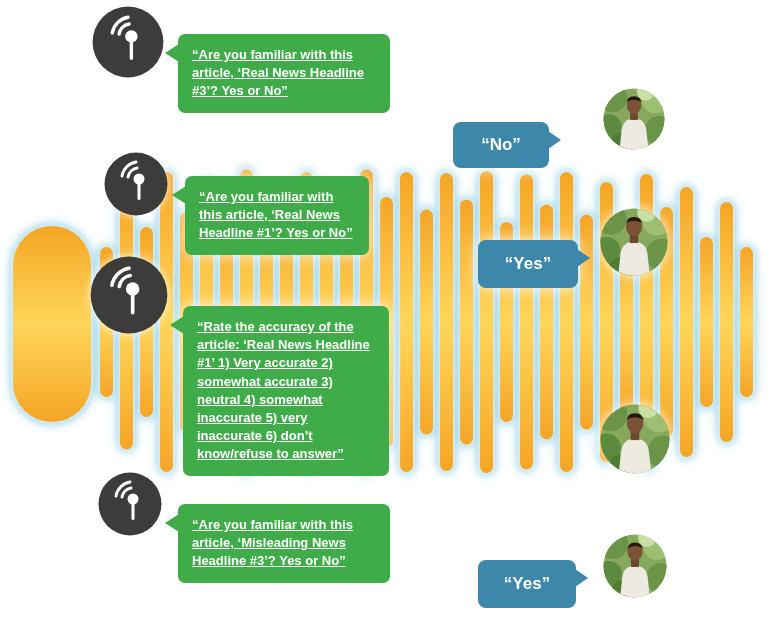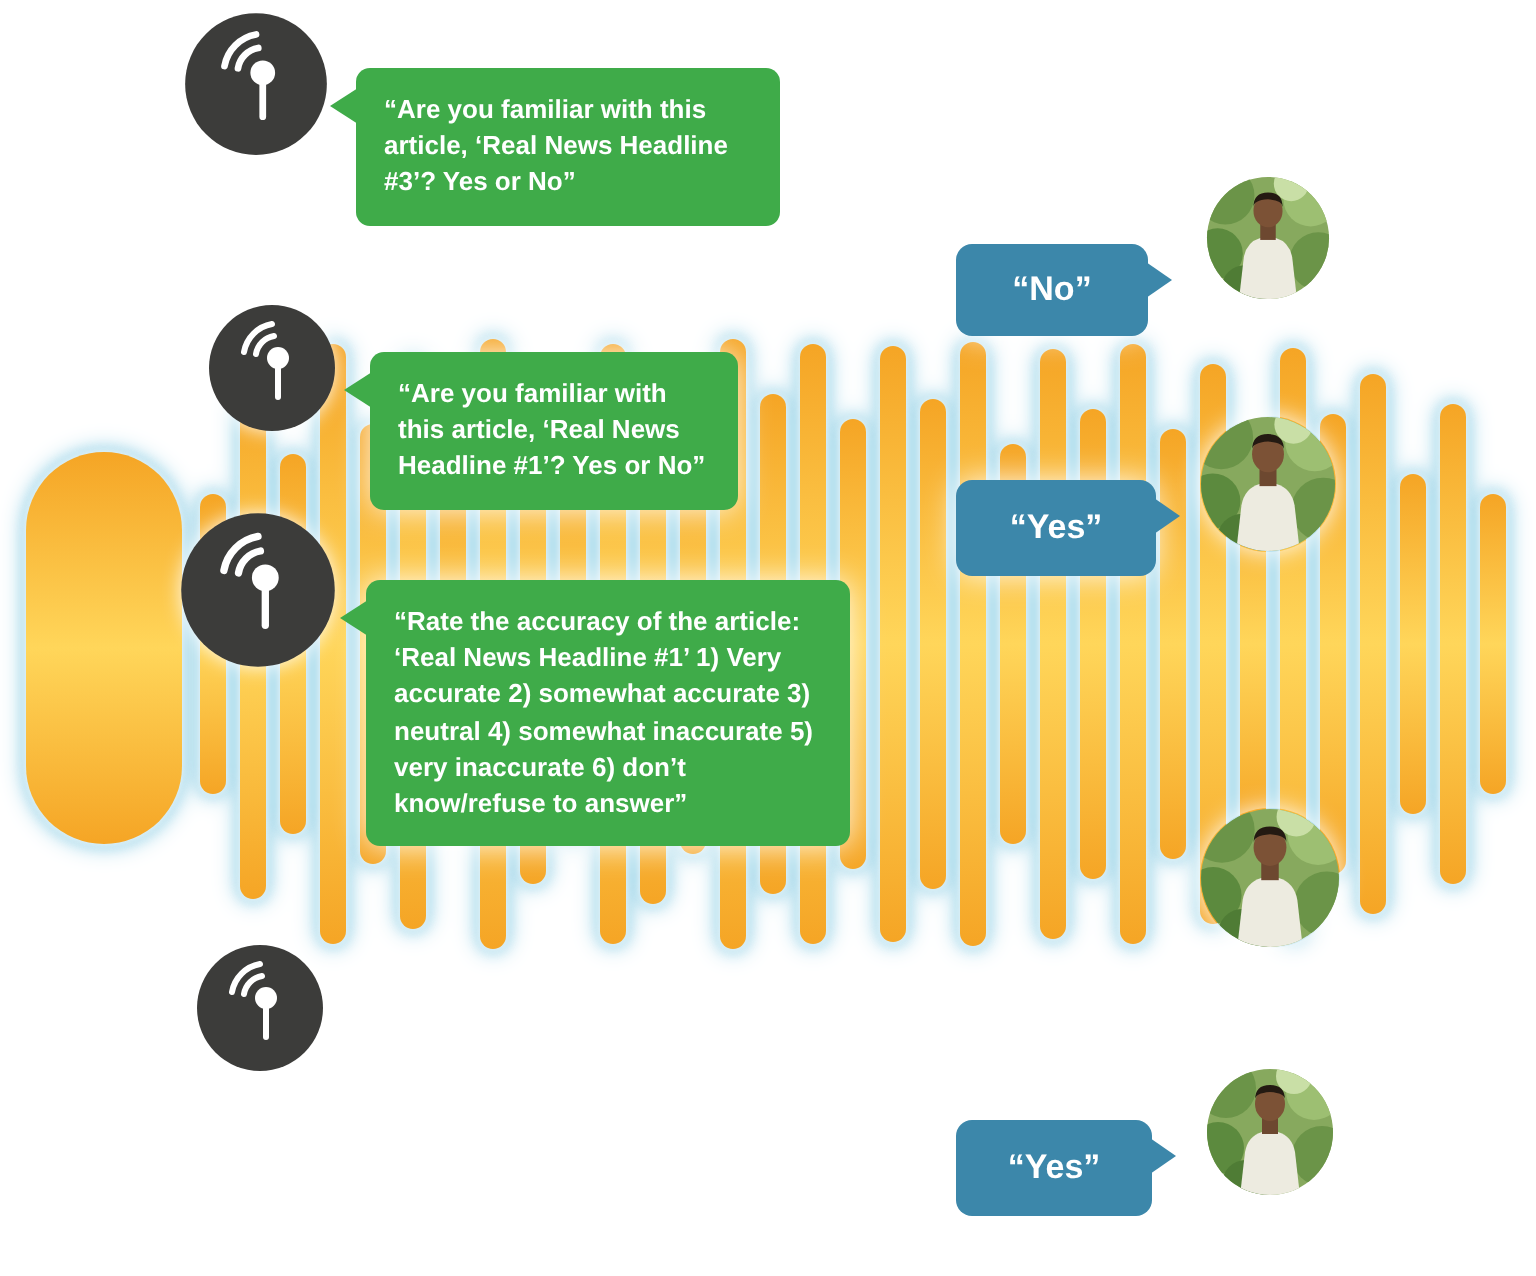--- a/index.html
+++ b/index.html
@@ -17,21 +17,21 @@
     font-family:"Liberation Sans",sans-serif;
   }
   .stage{position:absolute;inset:0}
   #wave-svg{
     position:absolute;inset:0;
     filter:drop-shadow(0 0 2px #ffffff) drop-shadow(0 0 3px var(--wave-glow)) drop-shadow(0 0 5px var(--wave-glow));
   }
   .bubble{position:absolute;color:var(--bubble-text);font-weight:bold;z-index:3}
   .bot-bubble{
     background:var(--bot-bubble);border-radius:7px;padding:12px 14px;
-    font-size:13px;line-height:1.4;box-shadow:0 0 16px rgba(255,255,255,.9);
+    font-size:13px;line-height:1.4;box-shadow:0 0 16px rgba(255,255,255,.9);text-decoration:underline;
   }
   .bot-bubble::before{
     content:"";position:absolute;left:-13px;top:10px;
     border:9px solid transparent;border-right:14px solid var(--bot-bubble);border-left:0;
   }
   .user-bubble{
     background:var(--user-bubble);border-radius:8px;
     display:flex;align-items:center;justify-content:center;text-align:center;
     line-height:1.2;box-shadow:0 0 16px rgba(255,255,255,.9);
   }
@@ -124,21 +124,21 @@
 
   <div class="bot-icon" style="left:92px;top:6px;width:72px;height:72px">
     <svg viewBox="0 0 64 64" width="72" height="72">
         <use href="#sym-bot"></use>
       </svg>
   </div>
   <div class="bubble bot-bubble" style="left:178px;top:34px;width:212px">
     <span>“Are you familiar with this article, ‘Real News Headline #3’? Yes or No”</span>
   </div>
 
-  <div class="bubble user-bubble" style="left:478px;top:122px;width:96px;height:46px;font-size:17px">
+  <div class="bubble user-bubble" style="left:453px;top:122px;width:96px;height:46px;font-size:17px">
     <span>“No”</span>
   </div>
   <div class="avatar" style="left:603px;top:88px;width:62px;height:62px">
     <svg viewBox="0 0 64 64" width="62" height="62">
         <use href="#sym-avatar"></use>
       </svg>
   </div>
 
   <div class="bot-icon" style="left:104px;top:152px;width:64px;height:64px">
     <svg viewBox="0 0 64 64" width="64" height="64">
@@ -156,35 +156,38 @@
     <svg viewBox="0 0 64 64" width="68" height="68">
         <use href="#sym-avatar"></use>
       </svg>
   </div>
 
   <div class="bot-icon" style="left:90px;top:256px;width:78px;height:78px">
     <svg viewBox="0 0 64 64" width="78" height="78">
         <use href="#sym-bot"></use>
       </svg>
   </div>
-  <div class="bubble bot-bubble" style="left:183px;top:290px;width:242px">
+  <div class="bubble bot-bubble" style="left:183px;top:306px;width:206px">
     <span>“Rate the accuracy of the article: ‘Real News Headline #1’ 1) Very accurate 2) somewhat accurate 3) neutral 4) somewhat inaccurate 5) very inaccurate 6) don’t know/refuse to answer”</span>
   </div>
 
   <div class="avatar" style="left:600px;top:404px;width:70px;height:70px">
     <svg viewBox="0 0 64 64" width="70" height="70">
         <use href="#sym-avatar"></use>
       </svg>
   </div>
 
   <div class="bot-icon" style="left:98px;top:472px;width:64px;height:64px">
     <svg viewBox="0 0 64 64" width="64" height="64">
         <use href="#sym-bot"></use>
       </svg>
   </div>
+  <div class="bubble bot-bubble" style="left:178px;top:504px;width:212px">
+    <span>“Are you familiar with this article, ‘Misleading News Headline #3’? Yes or No”</span>
+  </div>
 
   <div class="bubble user-bubble" style="left:478px;top:560px;width:98px;height:48px;font-size:17px">
     <span>“Yes”</span>
   </div>
   <div class="avatar" style="left:603px;top:534px;width:64px;height:64px">
     <svg viewBox="0 0 64 64" width="64" height="64">
         <use href="#sym-avatar"></use>
       </svg>
   </div>
 

